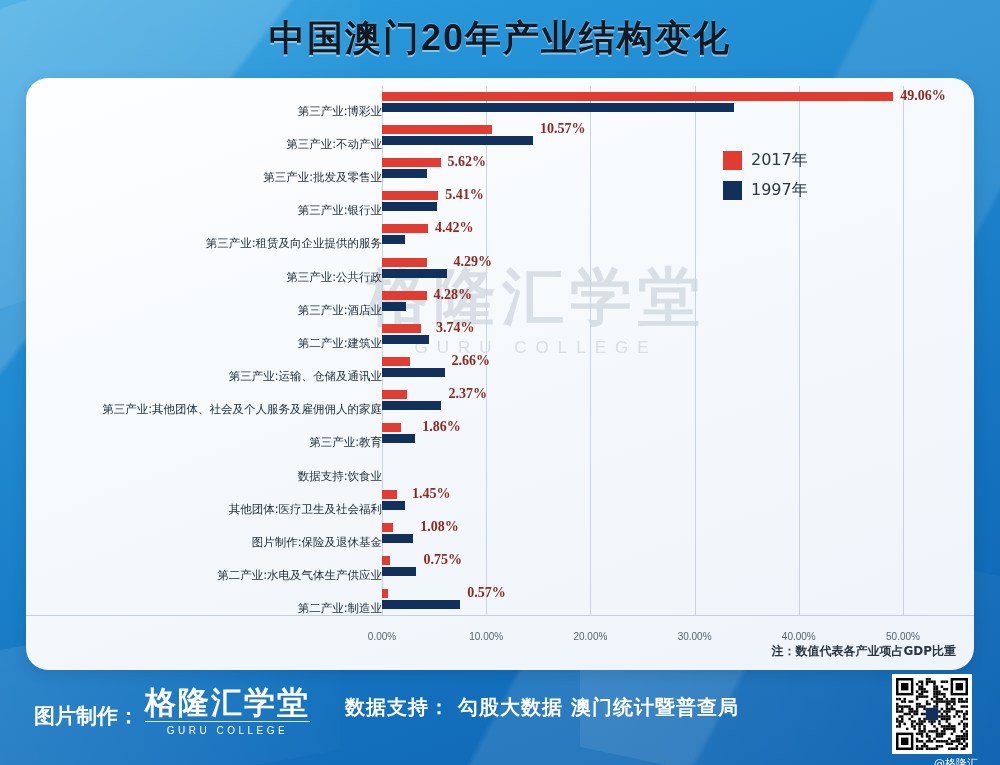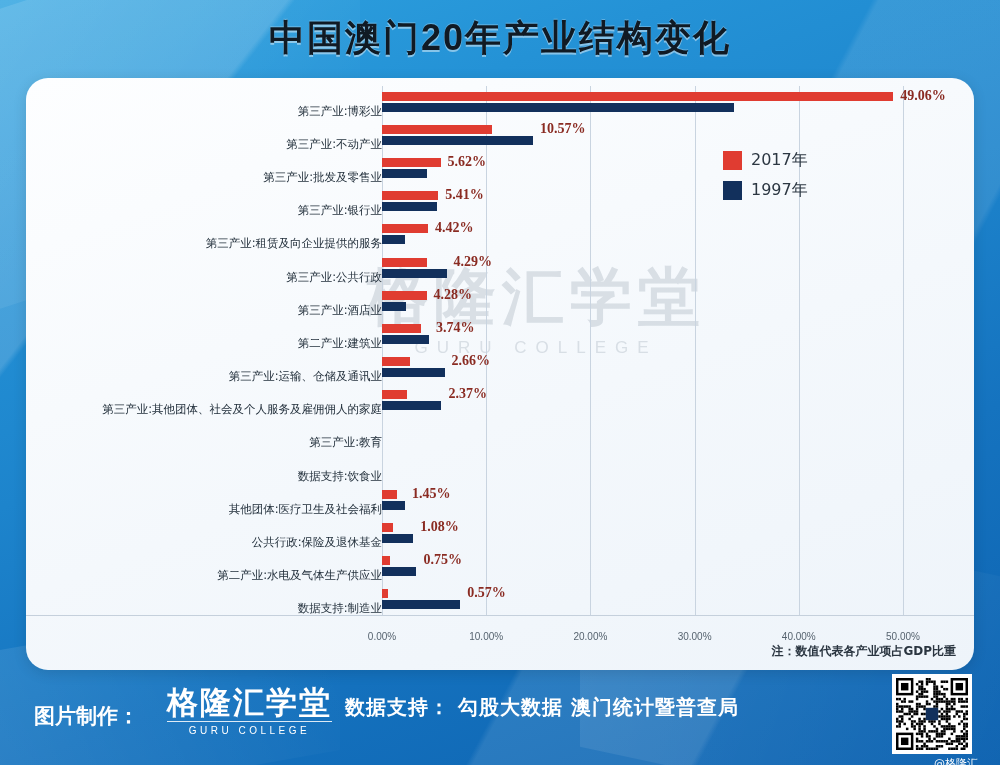--- a/index.html
+++ b/index.html
@@ -109,21 +109,21 @@
   .lg-tx{font-size:16px;color:#2c3742;font-family:"DejaVu Sans","Liberation Sans",sans-serif;}
 
   .note{
     position:absolute;right:18px;bottom:10px;font-size:12px;color:#2a3540;
     font-weight:bold;font-family:"DejaVu Sans","Liberation Sans",sans-serif;
   }
 
   
   .footer{position:absolute;left:0;bottom:0;width:1000px;height:95px;z-index:5;}
   .fl{position:absolute;left:34px;top:16px;display:flex;align-items:flex-end;}
-  .fl-lbl{font-size:21px;color:#ffffff;font-weight:bold;margin-right:28px;padding-bottom:6px;
+  .fl-lbl{font-size:21px;color:#ffffff;font-weight:bold;margin-right:6px;padding-bottom:6px;
     font-family:"DejaVu Sans","Liberation Sans",sans-serif;}
   .brand{display:flex;flex-direction:column;align-items:center;}
   .brand-cn{font-size:31px;color:#ffffff;font-weight:bold;letter-spacing:2px;line-height:1.05;
     font-family:"DejaVu Sans","Liberation Sans",sans-serif;}
   .brand-en{font-size:10px;color:#ffffff;letter-spacing:3.5px;margin-top:2px;
     border-top:1px solid rgba(255,255,255,0.85);padding-top:3px;width:100%;text-align:center;}
   .fr{position:absolute;left:345px;top:24px;font-size:20px;color:#ffffff;font-weight:bold;
     letter-spacing:1px;font-family:"DejaVu Sans","Liberation Sans",sans-serif;}
   .qr-wrap{position:absolute;right:22px;top:4px;width:86px;}
   .qr{width:80px;height:80px;background:#fff;padding:4px;box-sizing:border-box;}
@@ -243,50 +243,55 @@
         <div class="row">
           <div class="cat">第三产业:其他团体、社会及个人服务及雇佣佣人的家庭</div>
           <div class="bars">
             <div class="bar red" style="width: 24.6954px;"></div>
             <div class="bar navy" style="width: 59.394px;"></div>
             <div class="val" style="left: 66.394px;">2.37%</div>
           </div>
         </div>
         <div class="row">
           <div class="cat">第三产业:教育</div>
+          <div class="bars">
+            <div class="bar red" style="width: 19.3812px;"></div>
+            <div class="bar navy" style="width: 33.344px;"></div>
+            <div class="val" style="left: 40.344px;">1.86%</div>
+          </div>
         </div>
         <div class="row">
           <div class="cat">数据支持:饮食业</div>
         </div>
         <div class="row">
           <div class="cat">其他团体:医疗卫生及社会福利</div>
           <div class="bars">
             <div class="bar red" style="width: 15.109px;"></div>
             <div class="bar navy" style="width: 22.924px;"></div>
             <div class="val" style="left: 29.924px;">1.45%</div>
           </div>
         </div>
         <div class="row">
-          <div class="cat">公共行政:保险及退休基金</div>
+          <div class="cat">图片制作:保险及退休基金</div>
           <div class="bars">
             <div class="bar red" style="width: 11.2536px;"></div>
             <div class="bar navy" style="width: 31.26px;"></div>
             <div class="val" style="left: 38.26px;">1.08%</div>
           </div>
         </div>
         <div class="row">
           <div class="cat">第二产业:水电及气体生产供应业</div>
           <div class="bars">
             <div class="bar red" style="width: 7.815px;"></div>
             <div class="bar navy" style="width: 34.386px;"></div>
             <div class="val" style="left: 41.386px;">0.75%</div>
           </div>
         </div>
         <div class="row">
-          <div class="cat">数据支持:制造业</div>
+          <div class="cat">第二产业:制造业</div>
           <div class="bars">
             <div class="bar red" style="width: 5.9394px;"></div>
             <div class="bar navy" style="width: 78.15px;"></div>
             <div class="val" style="left: 85.15px;">0.57%</div>
           </div>
         </div>
       </div>
   </div>
 
   <div class="legend">

